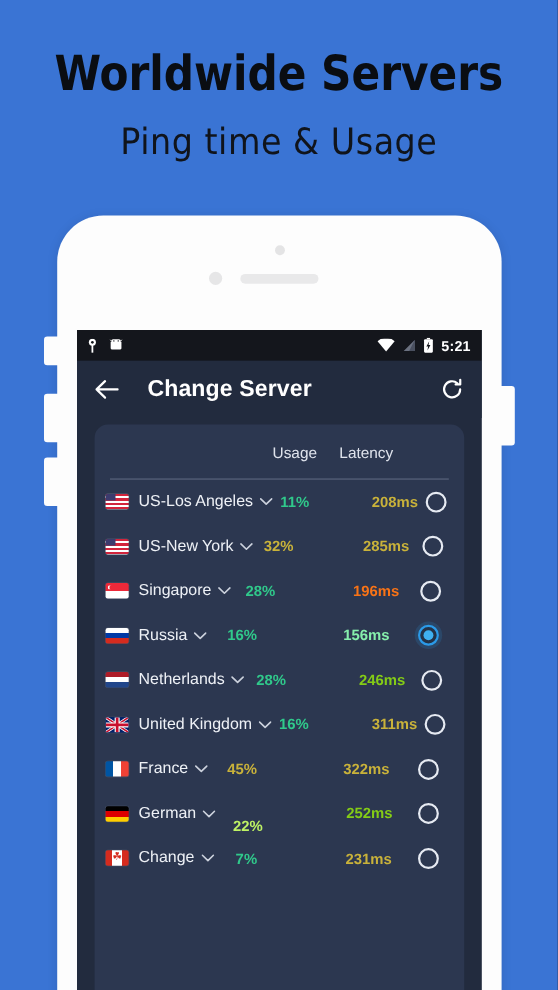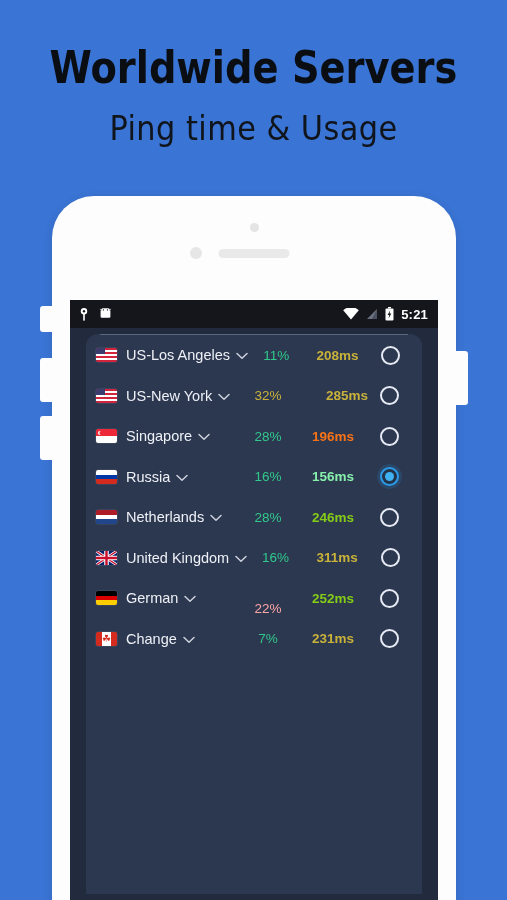--- a/index.html
+++ b/index.html
@@ -201,27 +201,28 @@
   .chev {
     margin-left: 6px;
     flex: none;
     opacity: 0.9;
   }
   .row .spacer { flex: 1; }
   .usage {
     width: 60px;
     text-align: center;
     font-size: 13.5px;
-    font-weight: 400;
+    font-weight: 700;
   }
   .latency {
     width: 70px;
     text-align: center;
     font-size: 13.5px;
     font-weight: 700;
+    margin-left: 48px;
   }
   .radio-cell {
     width: 42px;
     display: flex;
     justify-content: center;
     align-items: center;
   }
   .radio {
     width: 19px;
     height: 19px;
@@ -301,23 +302,43 @@
           <svg class="ico" width="9" height="14" viewBox="0 0 9 14">
             <rect x="3" y="0" width="3" height="1.4" fill="#fff"></rect>
             <rect x="0.5" y="1.4" width="8" height="12.2" rx="1" fill="#fff"></rect>
             <path d="M5.2 3.3 L2.6 7.9 L4.2 7.9 L3.6 11.6 L6.3 6.6 L4.6 6.6 Z" fill="#14161c"></path>
           </svg>
         </span>
         <span class="sb-time">5:21</span>
       </div>
     </div>
 
+    <div class="appbar">
+      <span class="back-btn">
+        <svg class="ico" width="22" height="18" viewBox="0 0 22 18">
+          <path d="M9.5 1.5 L1.8 9 L9.5 16.5 M1.8 9 H21" stroke="#ffffff" stroke-width="2" fill="none" stroke-linecap="round" stroke-linejoin="round"></path>
+        </svg>
+      </span>
+      <span class="appbar-title">Change Server</span>
+      <span class="appbar-action">
+        <svg class="ico" width="22" height="22" viewBox="0 0 22 22">
+          <path d="M18.3 11 A7.3 7.3 0 1 1 15.8 5.4" stroke="#ffffff" stroke-width="2" fill="none" stroke-linecap="round"></path>
+          <path d="M18.4 2.3 L18.4 6.5 L14.2 6.5" stroke="#ffffff" stroke-width="2" fill="none" stroke-linecap="round" stroke-linejoin="round"></path>
+        </svg>
+      </span>
+    </div>
 
     <div class="card">
 
+      <div class="col-head">
+        <span class="spacer"></span>
+        <span class="h-usage">Usage</span>
+        <span class="h-latency">Latency</span>
+        <span class="h-radio"></span>
+      </div>
       <div class="divider"></div>
 
       <div id="rows">
   <div class="row">
     <span class="flag" style="background: repeating-linear-gradient(rgb(210, 36, 60) 0px, rgb(210, 36, 60) 2px, rgb(255, 255, 255) 2px, rgb(255, 255, 255) 4px); position: relative;">
               <span style="position: absolute; left: 0px; top: 0px; width: 9px; height: 6px; background: rgb(60, 59, 110);"></span>
             </span>
     <span class="row-name">US-Los Angeles</span>
     <span class="chev">
       <svg width="12" height="8" viewBox="0 0 12 8">
@@ -337,21 +358,21 @@
               <span style="position: absolute; left: 0px; top: 0px; width: 9px; height: 6px; background: rgb(60, 59, 110);"></span>
             </span>
     <span class="row-name">US-New York</span>
     <span class="chev">
       <svg width="12" height="8" viewBox="0 0 12 8">
         <path d="M1 1.5 L6 6.3 L11 1.5" stroke="#dde2ec" stroke-width="1.5" fill="none" stroke-linecap="round" stroke-linejoin="round"></path>
       </svg>
     </span>
     <span class="spacer"></span>
     <span class="usage" style="color: rgb(201, 178, 58);">32%</span>
-    <span class="latency" style="color: rgb(201, 178, 58); text-align: right;">285ms</span>
+    <span class="latency" style="color: rgb(201, 178, 58);">285ms</span>
     <span class="radio-cell">
       <span class="radio"></span>
     </span>
   </div>
 
   <div class="row">
     <span class="flag" style="background: linear-gradient(rgb(237, 41, 57) 0px, rgb(237, 41, 57) 50%, rgb(255, 255, 255) 50%, rgb(255, 255, 255) 100%); position: relative;">
               <span style="position: absolute; left: 2px; top: 1.5px; width: 4px; height: 4px; border-radius: 50%; box-shadow: rgb(255, 255, 255) 1.4px 0px 0px inset;"></span>
             </span>
     <span class="row-name">Singapore</span>
@@ -418,32 +439,47 @@
       </svg>
     </span>
     <span class="spacer"></span>
     <span class="usage" style="color: rgb(48, 201, 139);">16%</span>
     <span class="latency" style="color: rgb(201, 178, 58);">311ms</span>
     <span class="radio-cell">
       <span class="radio"></span>
     </span>
   </div>
 
+  <div class="row">
+    <span class="flag" style="background: linear-gradient(90deg, rgb(0, 85, 164) 0px, rgb(0, 85, 164) 33.3%, rgb(255, 255, 255) 33.3%, rgb(255, 255, 255) 66.6%, rgb(239, 65, 53) 66.6%, rgb(239, 65, 53) 100%);"></span>
+    <span class="row-name">France</span>
+    <span class="chev">
+      <svg width="12" height="8" viewBox="0 0 12 8">
+        <path d="M1 1.5 L6 6.3 L11 1.5" stroke="#dde2ec" stroke-width="1.5" fill="none" stroke-linecap="round" stroke-linejoin="round"></path>
+      </svg>
+    </span>
+    <span class="spacer"></span>
+    <span class="usage" style="color: rgb(201, 178, 58);">45%</span>
+    <span class="latency" style="color: rgb(201, 178, 58);">322ms</span>
+    <span class="radio-cell">
+      <span class="radio"></span>
+    </span>
+  </div>
 
 
   <div class="row">
     <span class="flag" style="background: linear-gradient(rgb(0, 0, 0) 0px, rgb(0, 0, 0) 33.3%, rgb(221, 0, 0) 33.3%, rgb(221, 0, 0) 66.6%, rgb(255, 206, 0) 66.6%, rgb(255, 206, 0) 100%);"></span>
     <span class="row-name">German</span>
     <span class="chev">
       <svg width="12" height="8" viewBox="0 0 12 8">
         <path d="M1 1.5 L6 6.3 L11 1.5" stroke="#dde2ec" stroke-width="1.5" fill="none" stroke-linecap="round" stroke-linejoin="round"></path>
       </svg>
     </span>
     <span class="spacer"></span>
-    <span class="usage" style="color: #fca5a5; margin-top: 21px;">22%</span>
+    <span class="usage" style="color: #bef264; margin-top: 21px;">22%</span>
     <span class="latency" style="color: #84cc16;">252ms</span>
     <span class="radio-cell">
       <span class="radio"></span>
     </span>
   </div>
 
   <div class="row">
     <span class="flag" style="background: linear-gradient(90deg, rgb(213, 43, 30) 0px, rgb(213, 43, 30) 27%, rgb(255, 255, 255) 27%, rgb(255, 255, 255) 73%, rgb(213, 43, 30) 73%, rgb(213, 43, 30) 100%); position: relative;">
               <span style="position: absolute; left: 50%; top: 50%; transform: translate(-50%, -50%); color: rgb(213, 43, 30); font-size: 10px; line-height: 1;">☘</span>
             </span>

